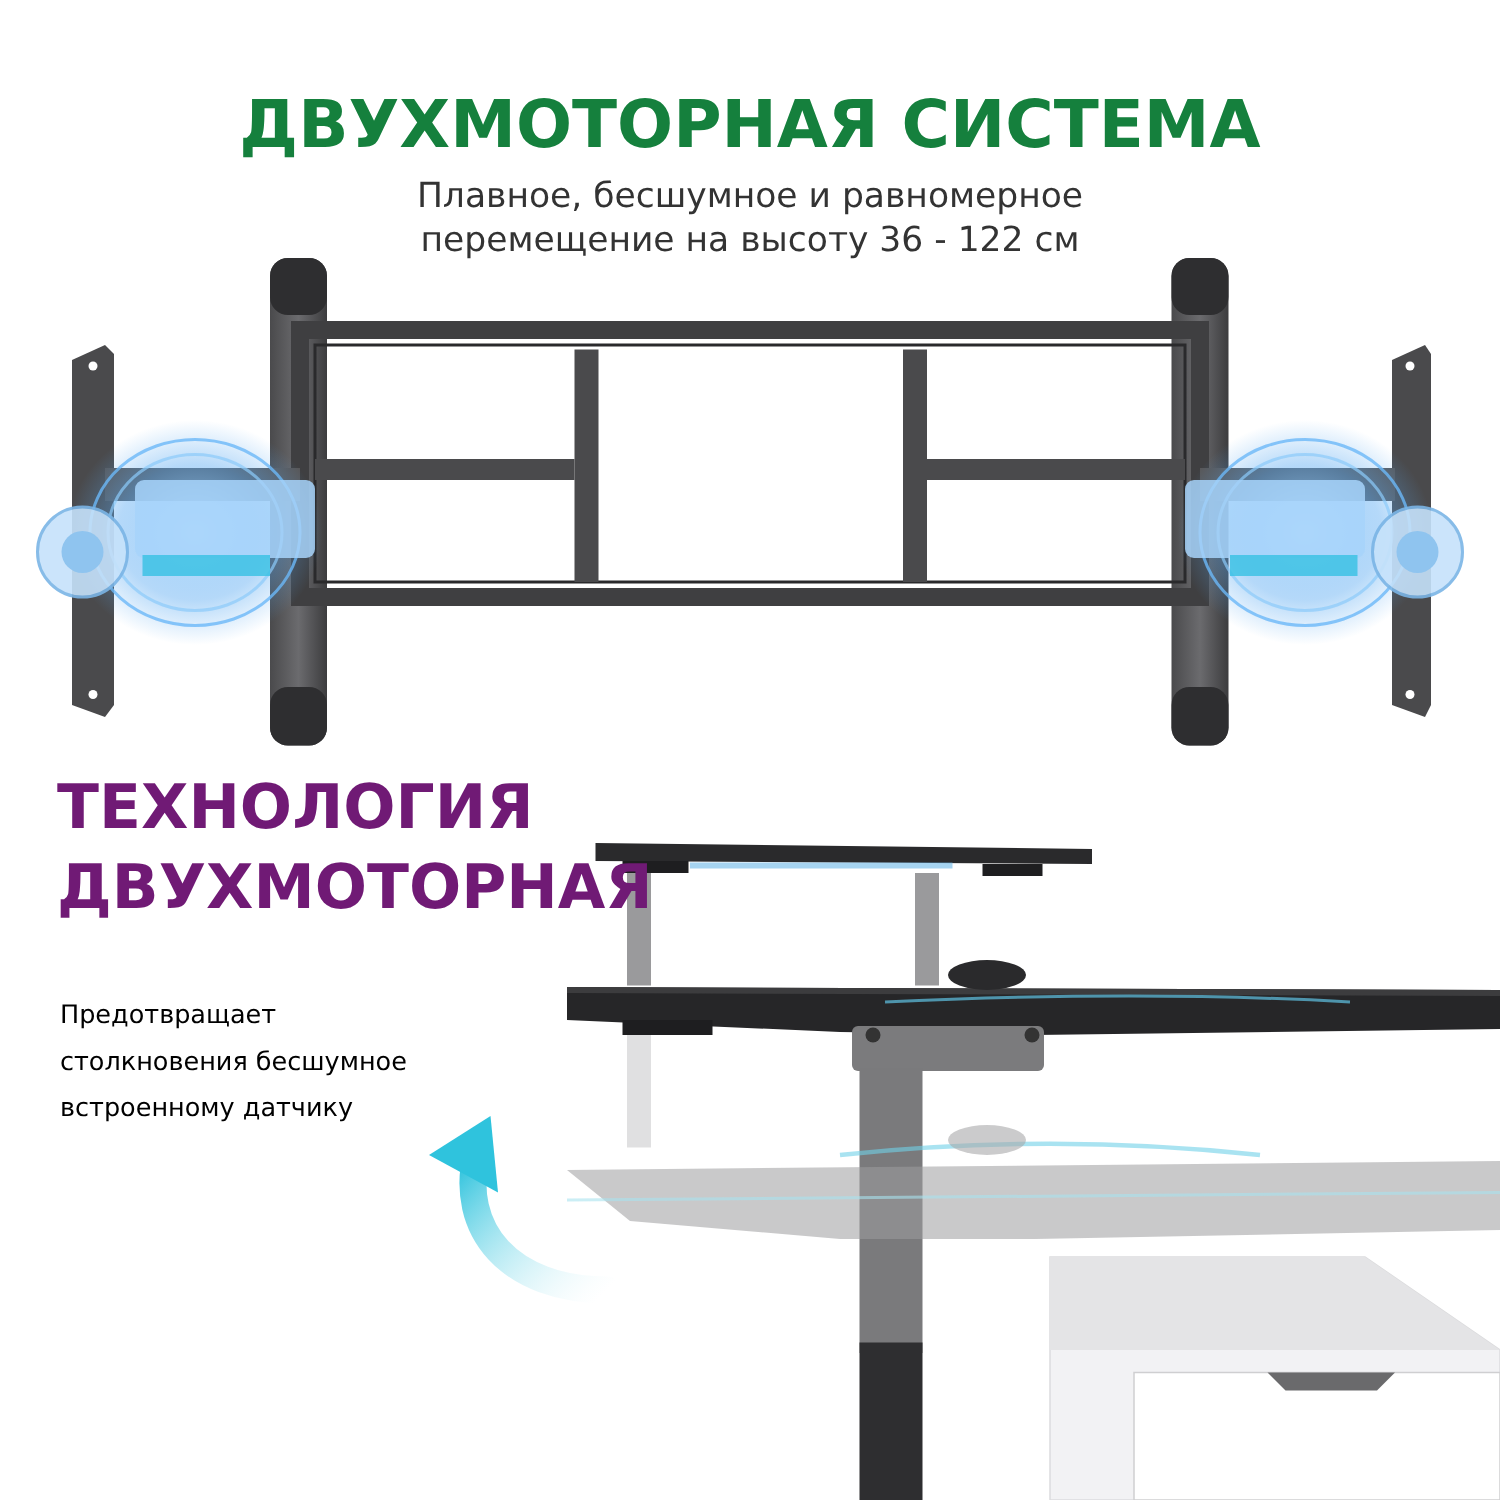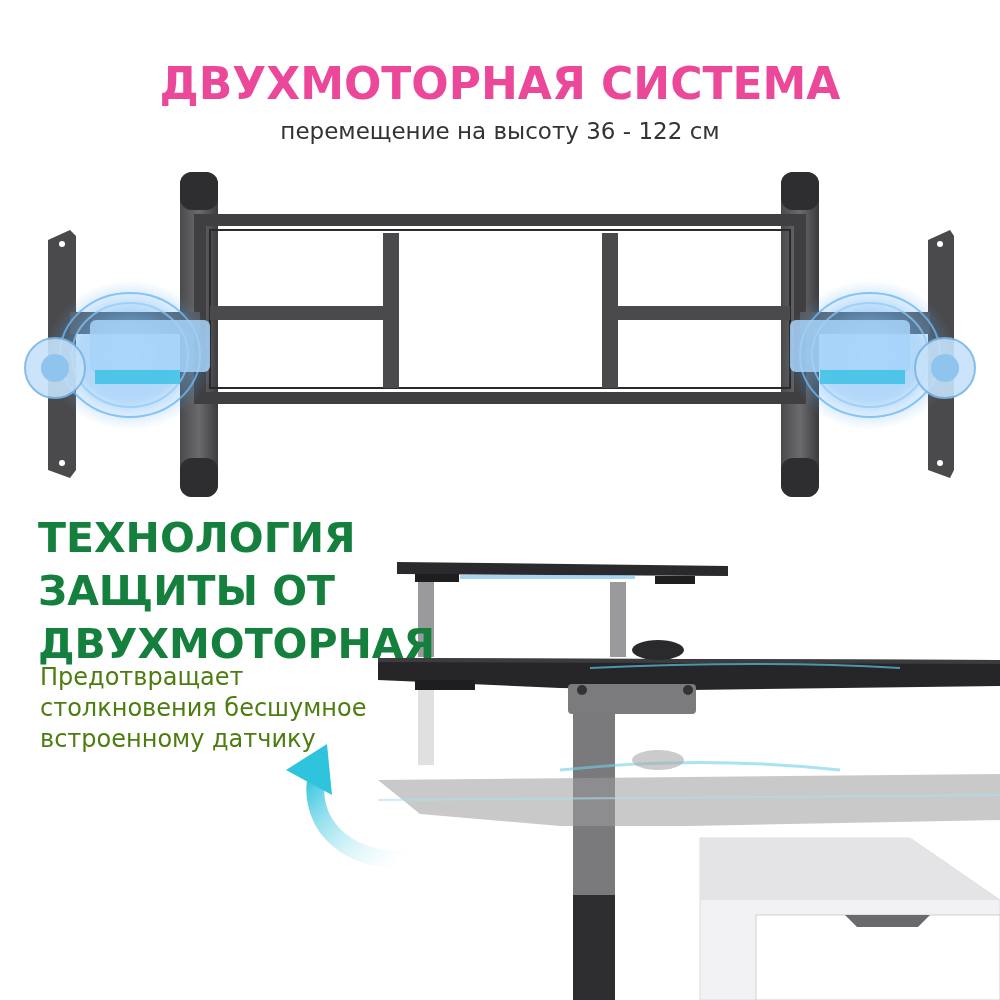--- a/index.html
+++ b/index.html
@@ -1,27 +1,28 @@
 <!DOCTYPE html>
 <html><head>
 <meta charset="utf-8">
 <style>
   html, body { margin:0; padding:0; background:#ffffff; }
   body { width:1000px; height:1000px; position:relative; overflow:hidden; font-family:"DejaVu Sans", sans-serif; color:#1d1d1d; }
-  .title-top { position:absolute; left:0; width:1000px; top:58px; text-align:center; font-weight:bold; font-size:44px; letter-spacing:0px; color:#ec4899; }
+  .title-top { position:absolute; left:0; width:1000px; top:58px; text-align:center; font-weight:bold; font-size:44px; letter-spacing:0px; color:#15803d; }
   .sub-top { position:absolute; left:0; width:1000px; top:117px; text-align:center; font-size:23px; line-height:29px; color:#333; }
-  .title-bottom { position:absolute; left:38px; top:512px; font-weight:bold; font-size:41px; line-height:53px; color:#15803d; }
-  .sub-bottom { position:absolute; left:40px; top:662px; font-size:24px; line-height:31px; color:#4d7c0f; }
+  .title-bottom { position:absolute; left:38px; top:512px; font-weight:bold; font-size:41px; line-height:53px; color:#701a75; }
+  .sub-bottom { position:absolute; left:40px; top:662px; font-size:17px; line-height:31px; color:#000000; }
   svg.art { position:absolute; left:0; top:0; }
 </style>
 </head>
 <body>
 
 <div class="title-top">ДВУХМОТОРНАЯ СИСТЕМА</div>
 <div class="sub-top">
+  <div>Плавное, бесшумное и равномерное</div>
   <div>перемещение на высоту 36 - 122 см</div>
 </div>
 
 <svg class="art" width="1000" height="1000" viewBox="0 0 1000 1000">
   <defs>
     <radialGradient id="glow" cx="50%" cy="50%" r="50%">
       <stop offset="0%" stop-color="#bfe3ff" stop-opacity="0.9"></stop>
       <stop offset="60%" stop-color="#5aaaf2" stop-opacity="0.45"></stop>
       <stop offset="100%" stop-color="#5aaaf2" stop-opacity="0"></stop>
     </radialGradient>
@@ -123,20 +124,19 @@
   </g>
 
   <g>
     <path d="M405 860 C340 860 305 820 318 768" stroke="url(#arrowGrad)" stroke-width="18" fill="none" stroke-linecap="round"></path>
     <path d="M286 770 L327 744 L332 795 Z" fill="#2fc3dd"></path>
   </g>
 </svg>
 
 <div class="title-bottom">
   <div>ТЕХНОЛОГИЯ</div>
-  <div>ЗАЩИТЫ ОТ</div>
   <div>ДВУХМОТОРНАЯ</div>
 </div>
 <div class="sub-bottom">
   <div>Предотвращает</div>
   <div>столкновения бесшумное</div>
   <div>встроенному датчику</div>
 </div>
 
 </body></html>

